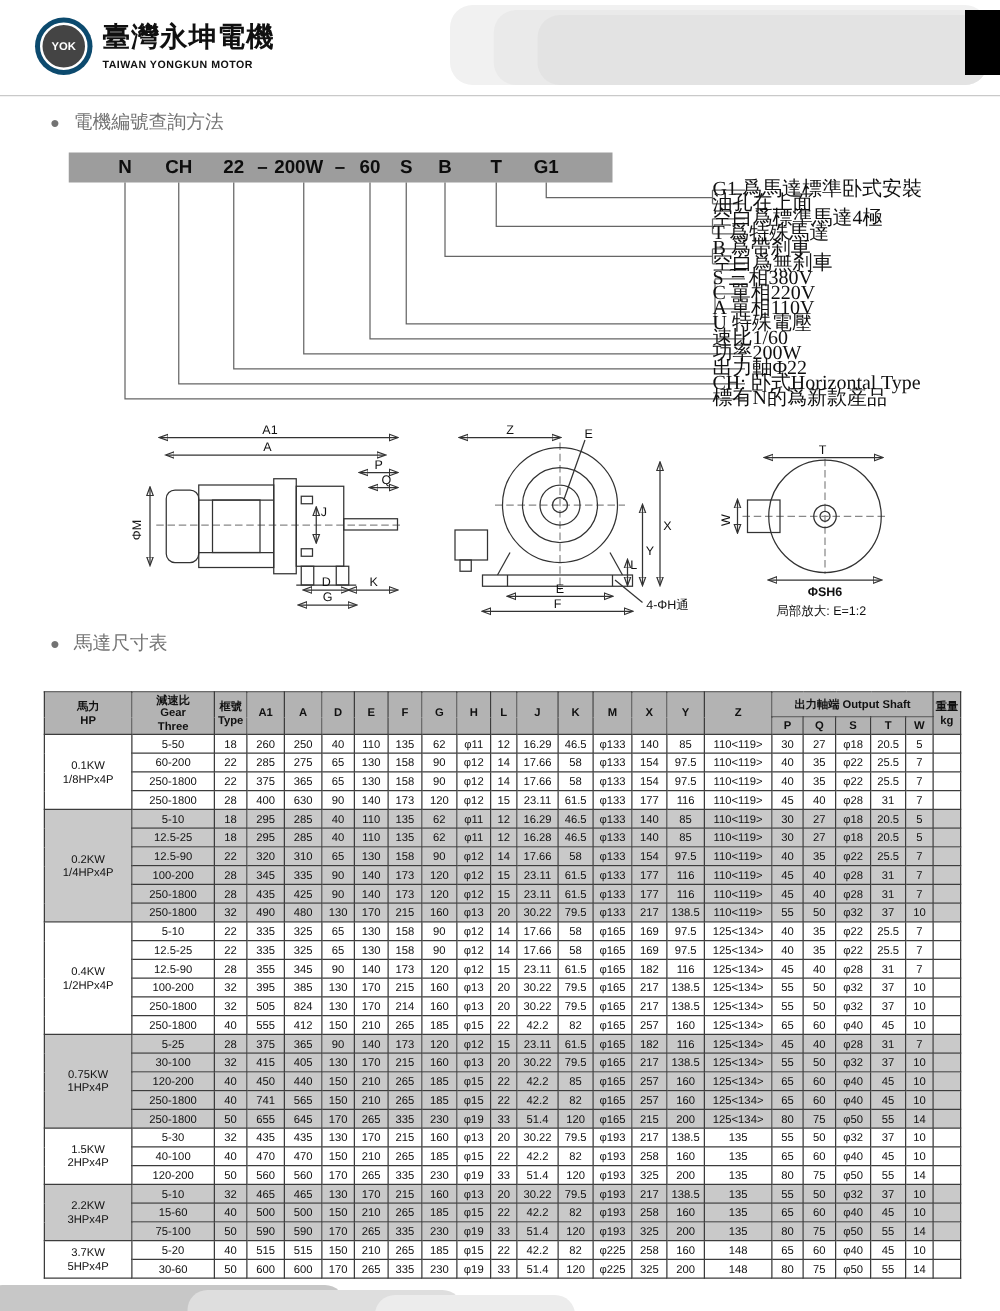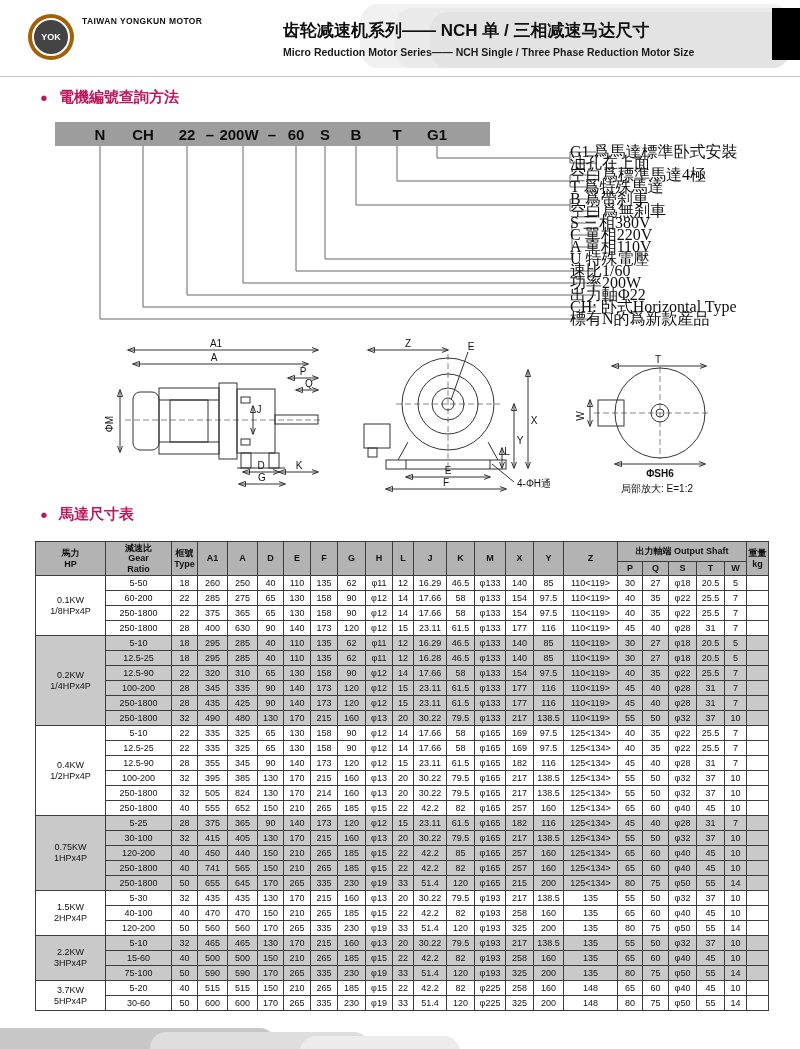--- a/index.html
+++ b/index.html
@@ -4,48 +4,48 @@
 <style>
   html,body{margin:0;padding:0;background:#fff;}
   .page{position:relative;width:800px;height:1049px;background:#fff;overflow:hidden;
         font-family:"Liberation Sans","DejaVu Sans",sans-serif;color:#111;}
   
   .hdr-decor{position:absolute;border-radius:18px;}
   .d1{left:360px;top:4px;width:430px;height:64px;background:#f1f1f1;}
   .d2{left:395px;top:8px;width:395px;height:60px;background:#eaeaea;}
   .d3{left:430px;top:12px;width:360px;height:56px;background:#e3e3e3;}
   .logo{position:absolute;left:28px;top:14px;width:46px;height:46px;border-radius:50%;
-        background:#a16207;display:flex;align-items:center;justify-content:center;}
+        background:#0c4a6e;display:flex;align-items:center;justify-content:center;}
   .logo-ring{width:34px;height:34px;border-radius:50%;border:2px solid #fff;background:#444;
         display:flex;align-items:center;justify-content:center;color:#fff;font-weight:bold;font-size:9px;}
   .company{position:absolute;left:82px;top:15px;}
   .company-zh{font-size:22px;font-weight:bold;letter-spacing:1px;color:#101010;}
   .company-en{font-size:8.5px;font-weight:bold;letter-spacing:.4px;margin-top:1px;}
   .titleblock{position:absolute;left:283px;top:19px;z-index:2;}
   .title-zh{font-size:17px;font-weight:bold;color:#101010;}
   .title-en{font-size:10.5px;font-weight:bold;margin-top:4px;color:#1a1a1a;}
   .edge-tab{position:absolute;left:772px;top:8px;width:28px;height:52px;background:#000;}
   .hdr-line{position:absolute;left:0;top:76px;width:800px;height:1px;background:#c9c9c9;}
   
-  .sec-title{position:absolute;left:40px;font-size:15px;font-weight:bold;color:#be185d;}
+  .sec-title{position:absolute;left:40px;font-size:15px;font-weight:normal;color:#737373;}
   .sec-title .bullet{font-size:13px;margin-right:7px;}
   
   .code-bar{position:absolute;left:55px;top:122px;width:435px;height:24px;background:#9d9d9d;}
   .code-seg{position:absolute;top:50%;transform:translate(-50%,-50%);font-weight:bold;
             font-size:15px;color:#0d0d0d;white-space:nowrap;}
   .callout-svg{position:absolute;left:0;top:0;width:800px;height:335px;pointer-events:none;}
   .callout{position:absolute;left:570px;font-size:16px;line-height:12px;color:#101010;white-space:nowrap;font-family:Liberation Serif, serif;}
   
   .drawings{position:absolute;left:0;top:333px;}
   .drawings line,.drawings rect,.drawings circle,.drawings path{stroke:#333;fill:none;stroke-width:1;}
   .drawings .dim{stroke:#333;}
   .drawings .cl{stroke:#888;stroke-dasharray:6 3;}
   .drawings text{fill:#111;font-size:10px;stroke:none;font-family:"Liberation Sans",sans-serif;}
   
-  .motor-table{position:absolute;left:35px;top:541px;width:730px;border-collapse:collapse;
+  .motor-table{position:absolute;left:35px;top:553px;width:730px;border-collapse:collapse;
                table-layout:fixed;font-size:9px;}
   .motor-table th,.motor-table td{border:1px solid #3c3c3c;text-align:center;vertical-align:middle;
                padding:0;color:#111;overflow:hidden;}
   .motor-table thead th{background:#b3b3b3;font-weight:bold;line-height:1.12;}
   .motor-table thead tr:first-child th{height:19px;}
   .motor-table thead tr:last-child th{height:13px;}
   .motor-table tbody td{height:14px;line-height:13px;}
   .motor-table tbody td.hp-cell{line-height:1.2;}
   .motor-table tr.shaded td{background:#c9c9c9;}
   .pre{white-space:pre-line;}
@@ -64,25 +64,22 @@
 
   <div class="hdr-decor d1"></div>
   <div class="hdr-decor d2"></div>
   <div class="hdr-decor d3"></div>
   <div class="logo">
     <div class="logo-ring">
       <span>YOK</span>
     </div>
   </div>
   <div class="company">
+    <div class="company-zh">臺灣永坤電機</div>
     <div class="company-en">TAIWAN YONGKUN MOTOR</div>
-  </div>
-  <div class="titleblock">
-    <div class="title-zh">齿轮减速机系列—— NCH 单 / 三相减速马达尺寸</div>
-    <div class="title-en">Micro Reduction Motor Series—— NCH Single / Three Phase Reduction Motor Size</div>
   </div>
   <div class="edge-tab"></div>
   <div class="hdr-line"></div>
 
   <div class="sec-title" style="top:88px">
     <span class="bullet">●</span>
     <span>電機編號查詢方法</span>
   </div>
 
   <div class="code-bar">
@@ -250,21 +247,21 @@
       <col style="width:28px">
         <col style="width:22px">
         <col style="width:22px">
     </colgroup>
     <thead>
       <tr>
         <th rowspan="2" class="pre">馬力
 HP</th>
         <th rowspan="2" class="pre">減速比
 Gear
-Ratio</th>
+Three</th>
         <th rowspan="2" class="pre">框號
 Type</th>
         <th rowspan="2">A1</th>
         <th rowspan="2">A</th>
         <th rowspan="2">D</th>
         <th rowspan="2">E</th>
         <th rowspan="2">F</th>
         <th rowspan="2">G</th>
         <th rowspan="2">H</th>
         <th rowspan="2">L</th>
@@ -650,21 +647,21 @@
           <td>50</td>
           <td>φ32</td>
           <td>37</td>
           <td>10</td>
           <td></td>
         </tr>
         <tr>
           <td>250-1800</td>
           <td>40</td>
           <td>555</td>
-          <td>652</td>
+          <td>412</td>
           <td>150</td>
           <td>210</td>
           <td>265</td>
           <td>185</td>
           <td>φ15</td>
           <td>22</td>
           <td>42.2</td>
           <td>82</td>
           <td>φ165</td>
           <td>257</td>

